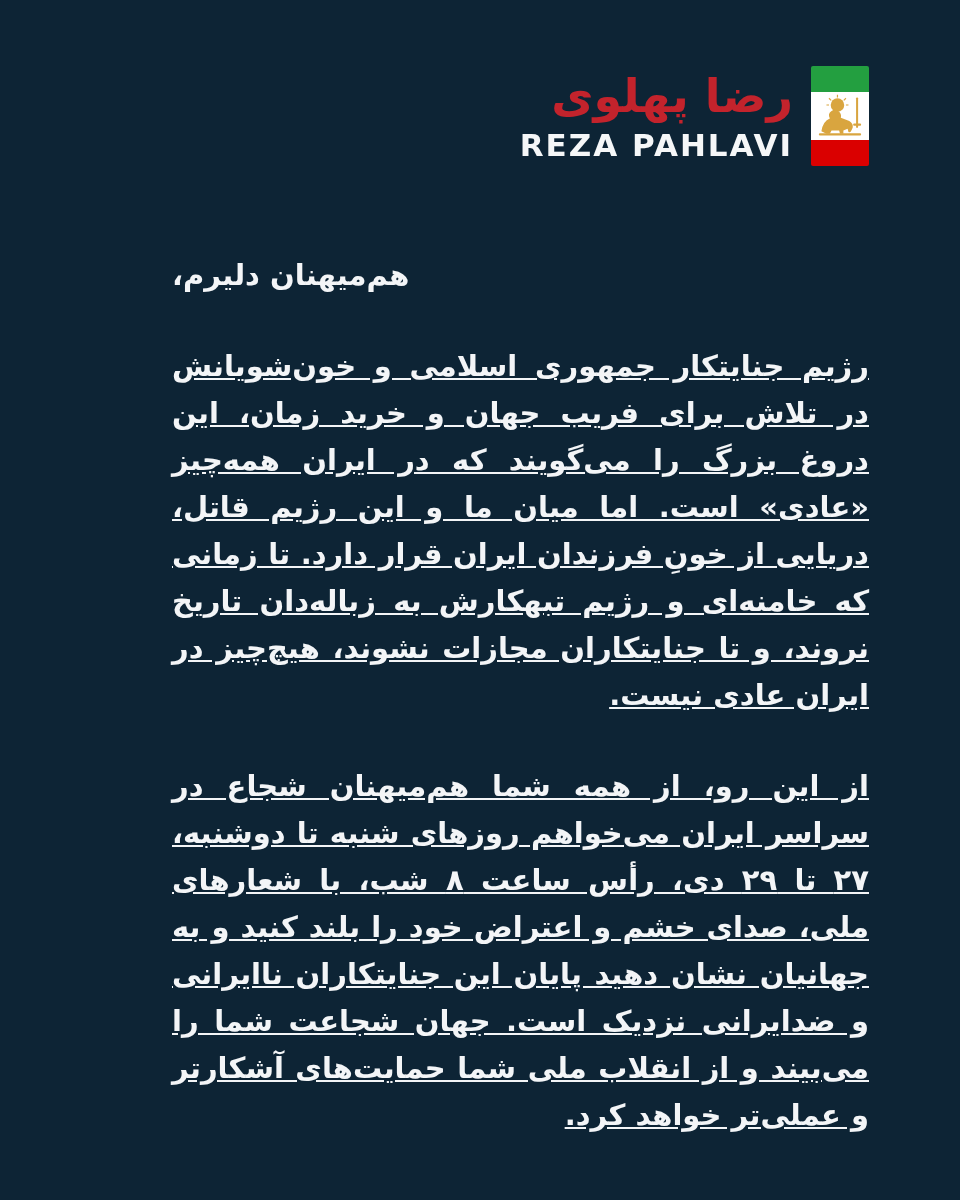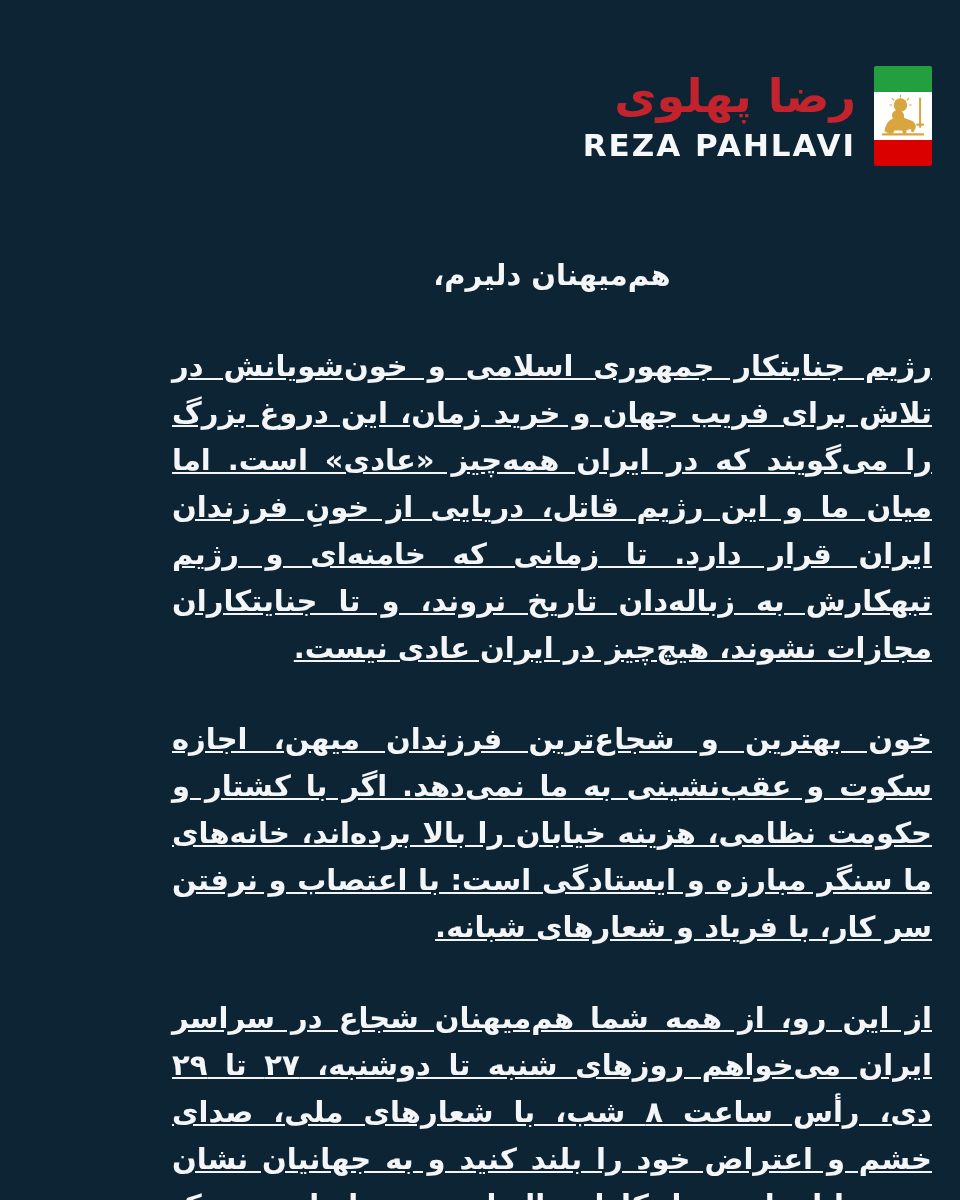--- a/index.html
+++ b/index.html
@@ -13,21 +13,21 @@
   body {
     font-family: "DejaVu Sans", sans-serif;
     background: #0d2435;
   }
 
   .page {
     position: relative;
     width: 852px;
     height: 1200px;
     background: #0d2435;
-    padding: 66px 28px 0 64px;
+    padding: 66px 91px 0 64px;
     direction: rtl;
   }
 
   
   .header {
     display: flex;
     direction: ltr;
     justify-content: flex-end;
     align-items: center;
     margin-bottom: 86px;
@@ -81,21 +81,21 @@
   .letter {
     color: #f3f5f7;
     font-size: 29px;
     font-weight: bold;
     line-height: 1.62;
     text-align: justify;
   }
 
   .salutation {
     margin-bottom: 44px;
-    text-align: center;
+    text-align: left;
   }
 
   .letter p.para {
     margin-bottom: 44px;
     text-decoration: underline;
   }
 </style>
 </head>
 <body>
 
@@ -131,19 +131,18 @@
       </div>
       <div class="stripe-red"></div>
     </div>
   </header>
 
   <main class="letter">
     <p class="salutation">هم‌میهنان دلیرم،</p>
 
     <p class="para">رژیم جنایتکار جمهوری اسلامی و خون‌شویانش در تلاش برای فریب جهان و خرید زمان، این دروغ بزرگ را می‌گویند که در ایران همه‌چیز «عادی» است. اما میان ما و این رژیم قاتل، دریایی از خونِ فرزندان ایران قرار دارد. تا زمانی که خامنه‌ای و رژیم تبهکارش به زباله‌دان تاریخ نروند، و تا جنایتکاران مجازات نشوند، هیچ‌چیز در ایران عادی نیست.</p>
 
-    <p class="para">خون بهترین و شجاع‌ترین فرزندان میهن، اجازه سکوت و عقب‌نشینی به ما نمی‌دهد. اگر با کشتار و حکومت نظامی، هزینه خیابان را بالا برده‌اند، خانه‌های ما سنگر مبارزه و ایستادگی است: با اعتصاب و نرفتن سر کار، با فریاد و شعارهای شبانه.</p>
 
     <p class="para">از این رو، از همه شما هم‌میهنان شجاع در سراسر ایران می‌خواهم روزهای شنبه تا دوشنبه، ۲۷ تا ۲۹ دی، رأس ساعت ۸ شب، با شعارهای ملی، صدای خشم و اعتراض خود را بلند کنید و به جهانیان نشان دهید پایان این جنایتکاران ناایرانی و ضدایرانی نزدیک است. جهان شجاعت شما را می‌بیند و از انقلاب ملی شما حمایت‌های آشکارتر و عملی‌تر خواهد کرد.</p>
 
   </main>
 
 </div>
 
 </body></html>

